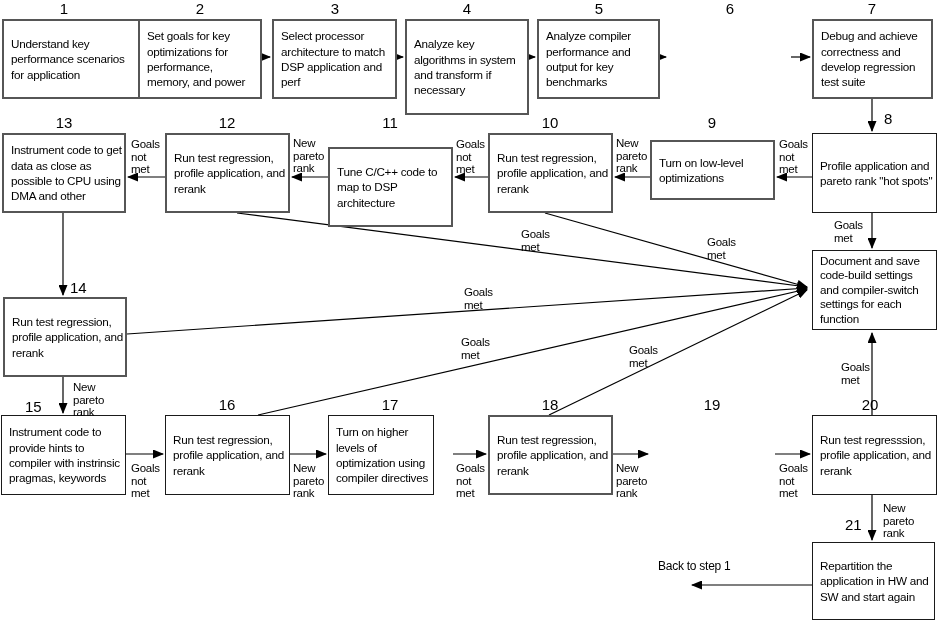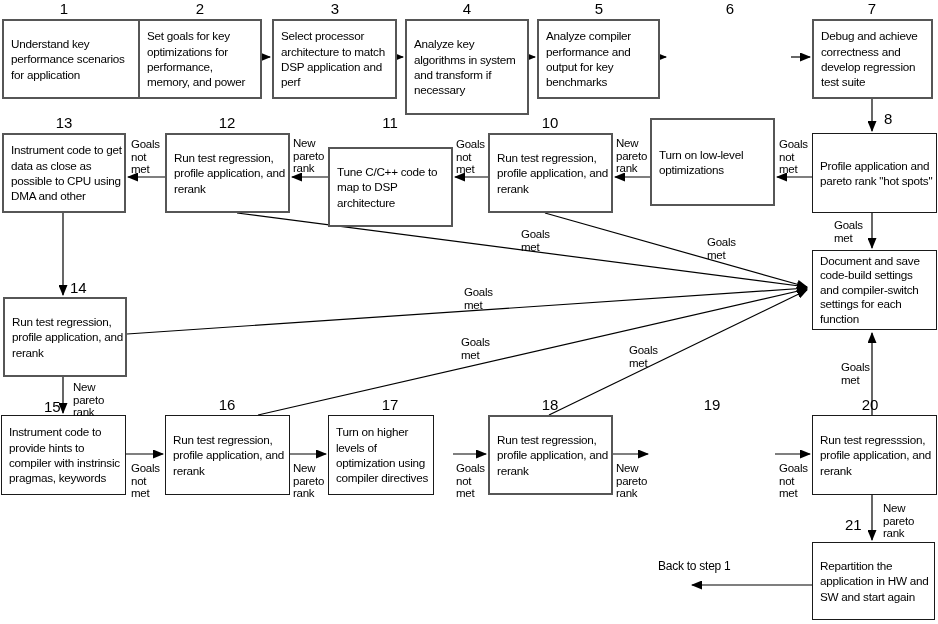--- a/index.html
+++ b/index.html
@@ -66,21 +66,21 @@
   <div class="num num-c" style="left:579px;top:1px">5</div>
   <div class="num num-c" style="left:710px;top:1px">6</div>
   <div class="num num-c" style="left:852px;top:1px">7</div>
   <div class="num" style="left:884px;top:111px">8</div>
   <div class="num num-c" style="left:692px;top:115px">9</div>
   <div class="num num-c" style="left:530px;top:115px">10</div>
   <div class="num num-c" style="left:370px;top:115px">11</div>
   <div class="num num-c" style="left:207px;top:115px">12</div>
   <div class="num num-c" style="left:44px;top:115px">13</div>
   <div class="num" style="left:70px;top:280px">14</div>
-  <div class="num" style="left:44px;top:399px">15</div>
+  <div class="num" style="left:25px;top:399px">15</div>
   <div class="num num-c" style="left:207px;top:397px">16</div>
   <div class="num num-c" style="left:370px;top:397px">17</div>
   <div class="num num-c" style="left:530px;top:397px">18</div>
   <div class="num num-c" style="left:692px;top:397px">19</div>
   <div class="num num-c" style="left:850px;top:397px">20</div>
   <div class="num" style="left:845px;top:517px">21</div>
 
   <div class="box b-strong" style="left:2px;top:19px;width:140px;height:80px">
       <span>Understand key performance scenarios for application</span>
     </div>
@@ -95,21 +95,21 @@
     </div>
   <div class="box b-strong" style="left:537px;top:19px;width:123px;height:80px">
       <span>Analyze compiler performance and output for key benchmarks</span>
     </div>
   <div class="box b-strong" style="left:812px;top:19px;width:121px;height:80px">
       <span>Debug and achieve correctness and develop regression test suite</span>
     </div>
   <div class="box b-thin" style="left:812px;top:133px;width:125px;height:80px">
       <span>Profile application and pareto rank "hot spots"</span>
     </div>
-  <div class="box b-strong" style="left:650px;top:118px;width:125px;height:88px">
+  <div class="box b-strong" style="left:650px;top:140px;width:125px;height:60px">
       <span>Turn on low-level optimizations</span>
     </div>
   <div class="box b-strong" style="left:488px;top:133px;width:125px;height:80px">
       <span>Run test regression, profile application, and rerank</span>
     </div>
   <div class="box b-strong" style="left:328px;top:147px;width:125px;height:80px">
       <span>Tune C/C++ code to map to DSP architecture</span>
     </div>
   <div class="box b-strong" style="left:165px;top:133px;width:125px;height:80px">
       <span>Run test regression, profile application, and rerank</span>

